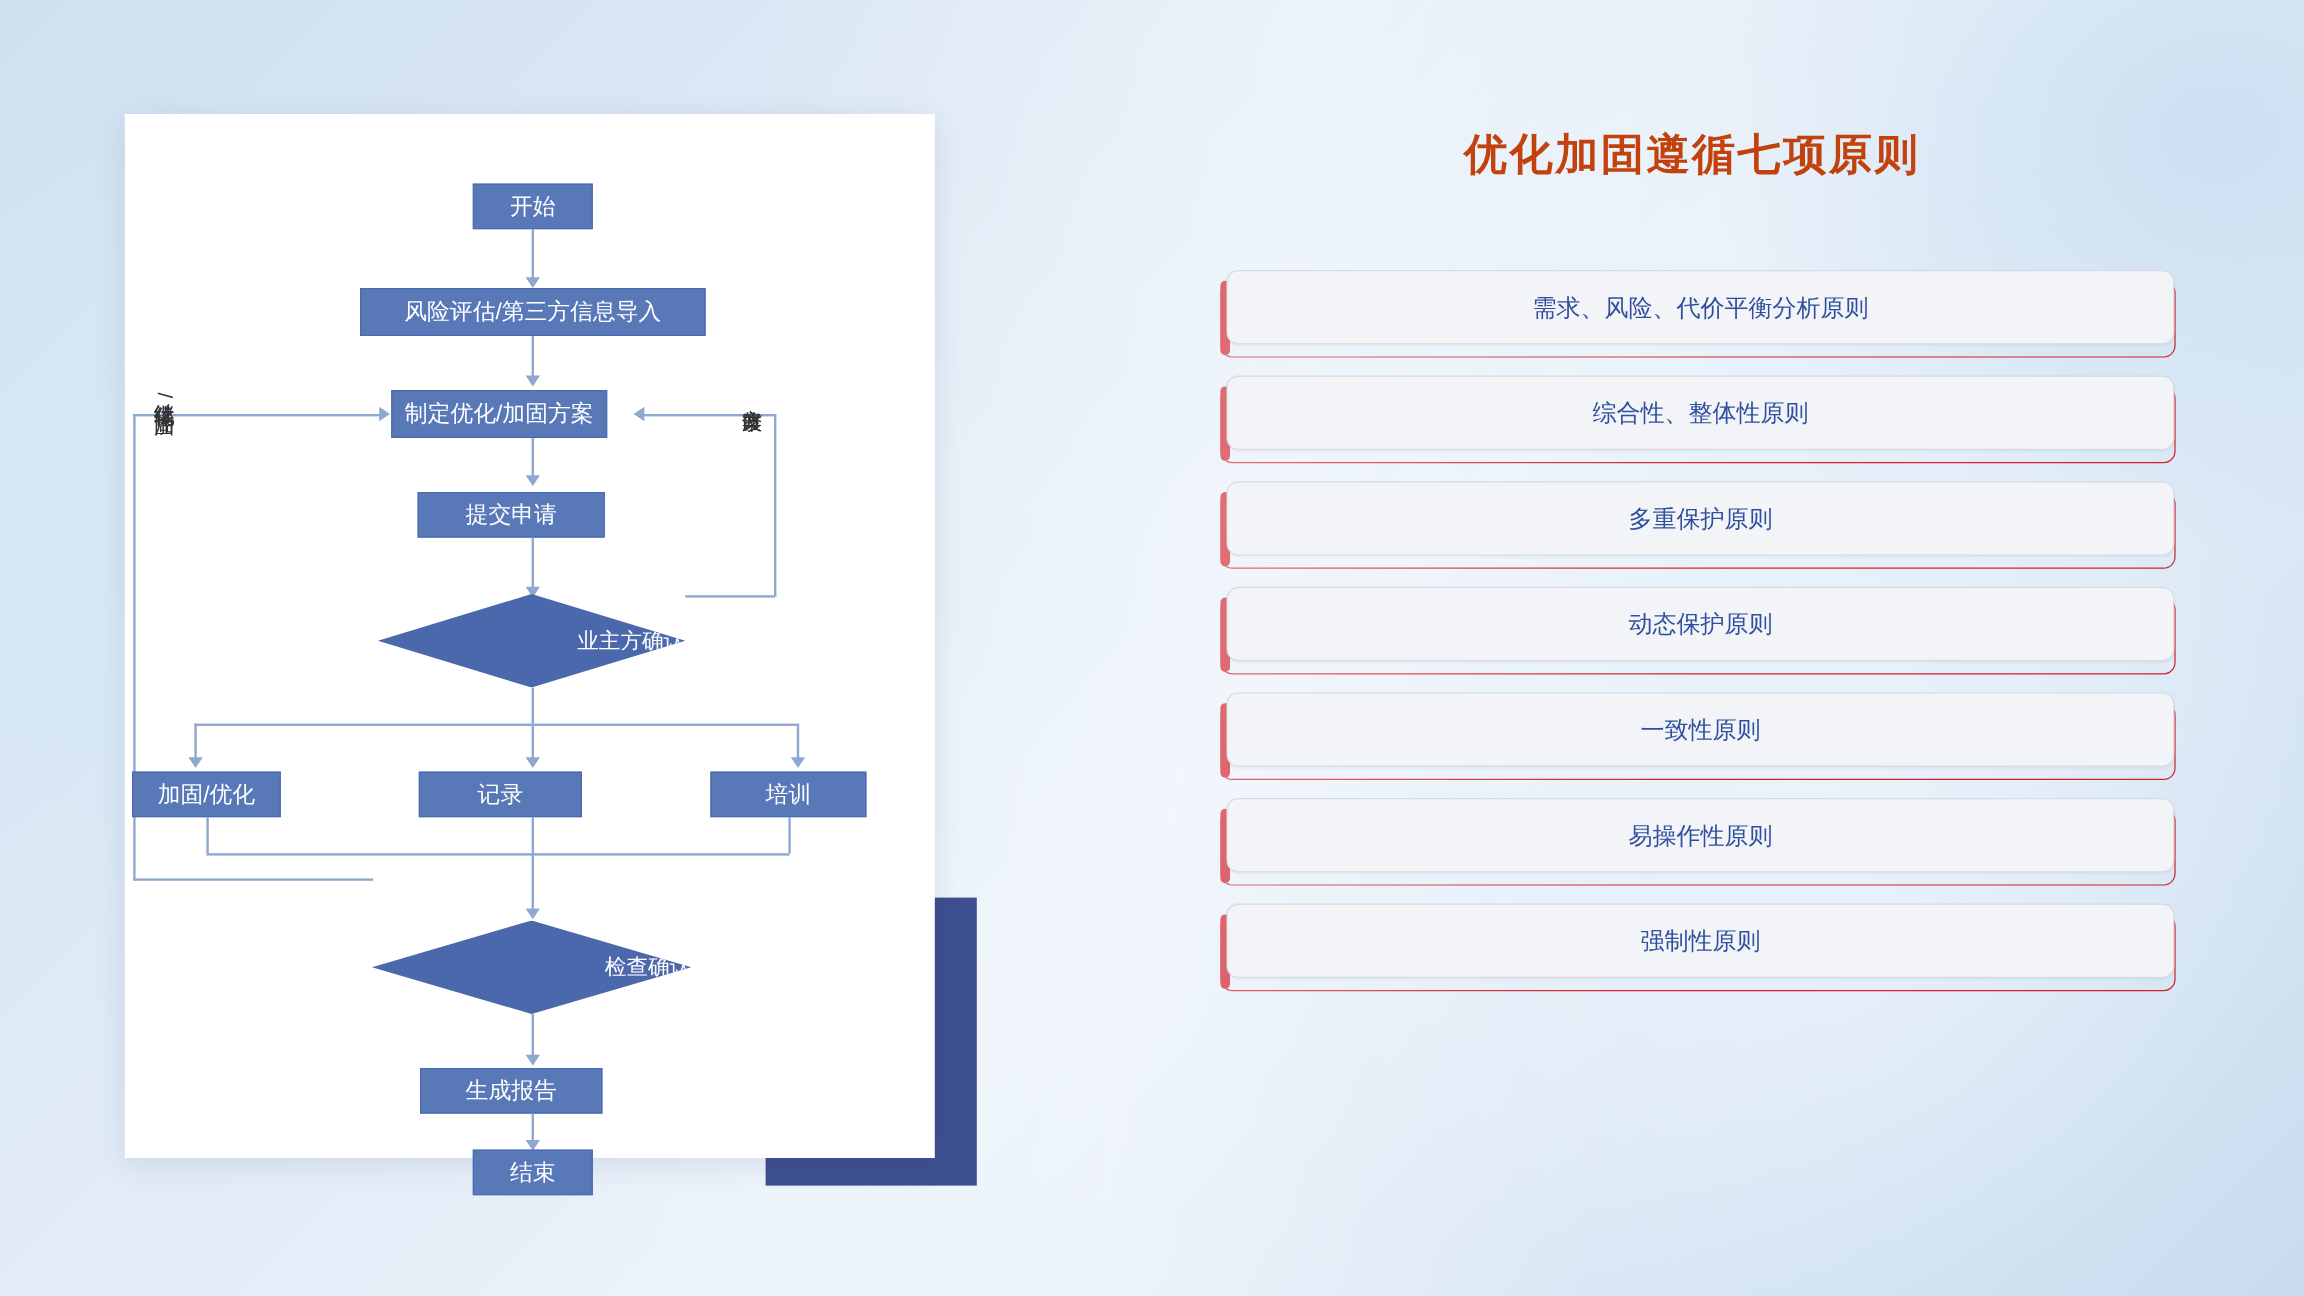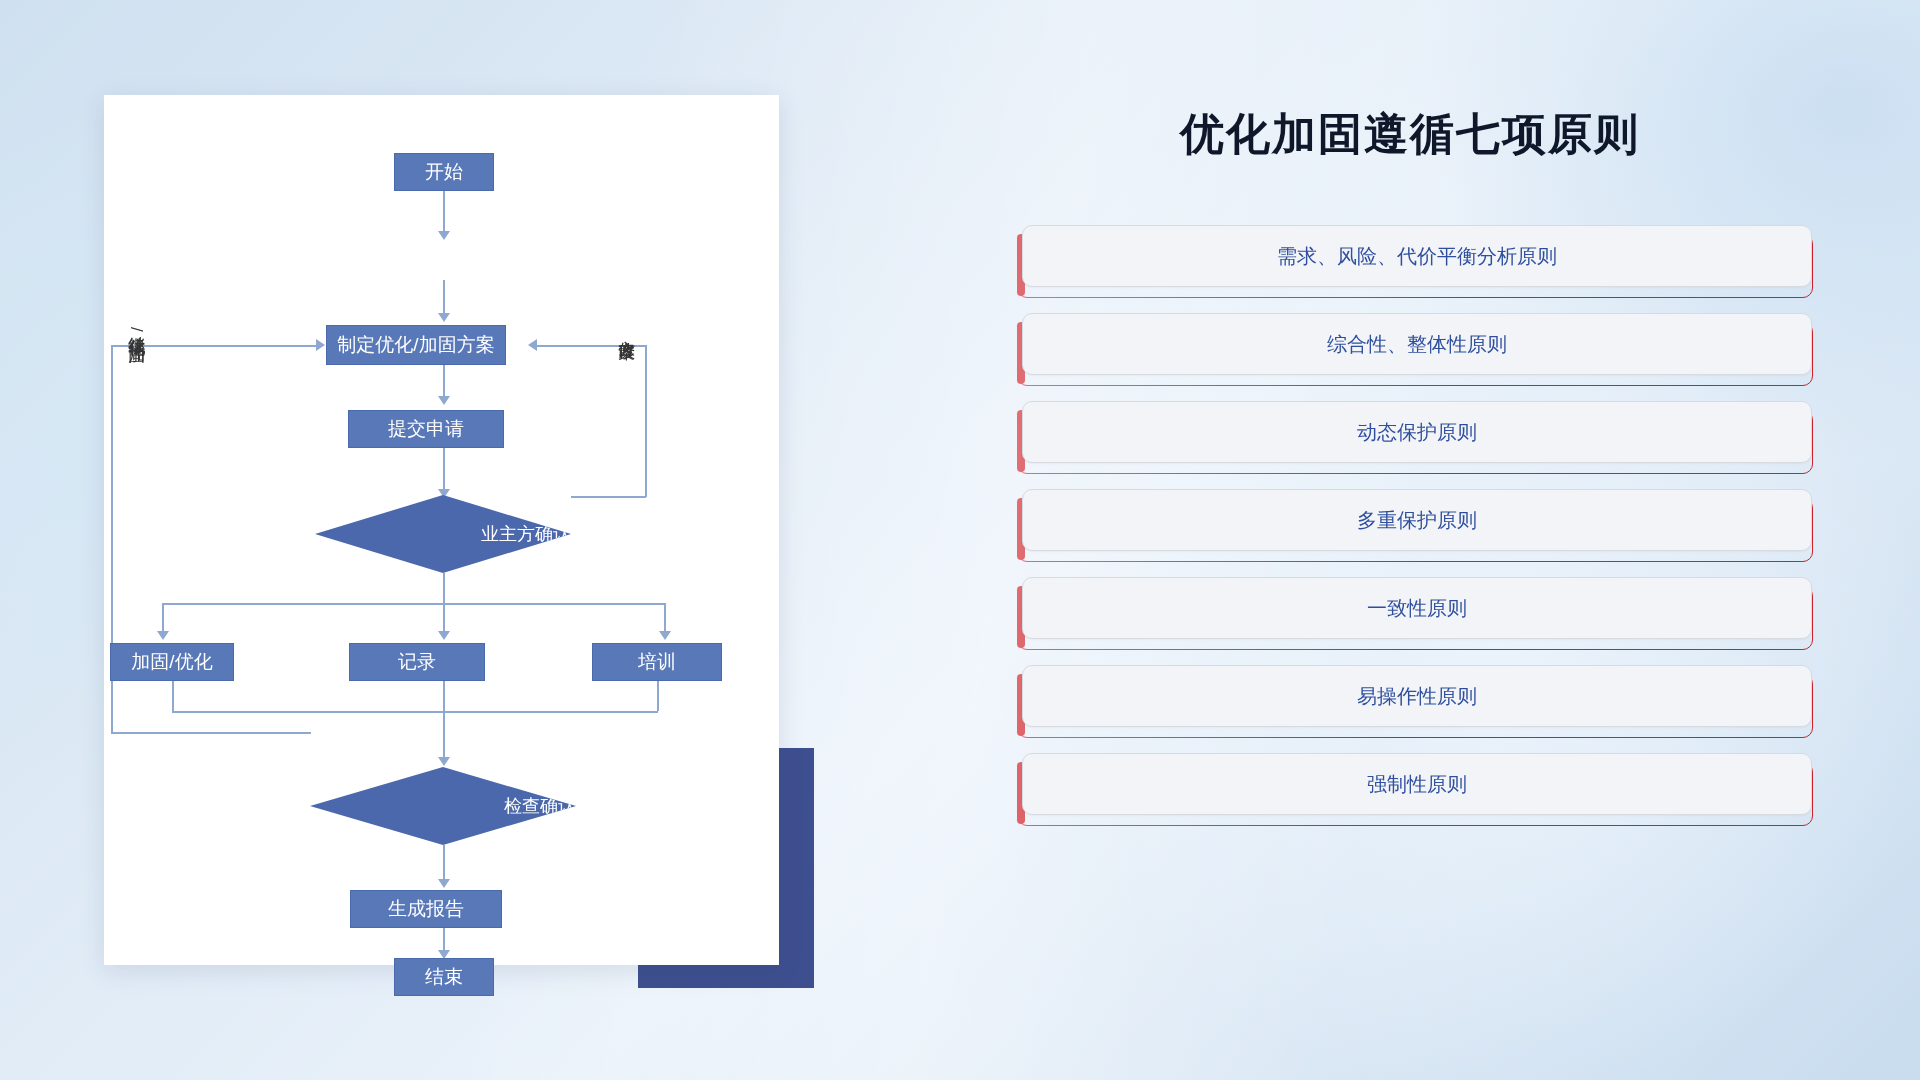--- a/index.html
+++ b/index.html
@@ -97,23 +97,23 @@
     letter-spacing: 1px;
     line-height: 1.25;
   }
 
   
   .right-title {
     position: absolute;
     left: 1030px; top: 105px;
     width: 760px;
     text-align: center;
-    font-size: 44px;
+    font-size: 36px;
     font-weight: bold;
-    color: #0f172a;
+    color: #c2410c;
     letter-spacing: 2px;
   }
   .principles {
     position: absolute;
     left: 1022px; top: 225px;
     width: 790px;
   }
   .pill {
     position: relative;
     height: 62px;
@@ -154,20 +154,21 @@
 
 <div class="card-shadow"></div>
 
 <div class="chart-card">
   <div class="flow">
 
     <div class="node" style="left:290px; top:58px; width:100px; height:38px;">开始</div>
     <div class="line vline" style="left:339px; top:96px; height:44px;"></div>
     <div class="arrow-down" style="left:334px; top:136px;"></div>
 
+    <div class="node" style="left:196px; top:145px; width:288px; height:40px;">风险评估/第三方信息导入</div>
     <div class="line vline" style="left:339px; top:185px; height:37px;"></div>
     <div class="arrow-down" style="left:334px; top:218px;"></div>
 
     <div class="node" style="left:222px; top:230px; width:180px; height:40px;">制定优化/加固方案</div>
 
     <div class="line vline" style="left:7px; top:250px; height:388px;"></div>
     <div class="line hline" style="left:7px; top:250px; width:208px;"></div>
     <div class="arrow-right" style="left:212px; top:244px;"></div>
     <div class="vlabel" style="left:22px; top:228px; height:130px;">继续优化/加固</div>
 
@@ -229,18 +230,18 @@
 
     <div class="node" style="left:290px; top:863px; width:100px; height:38px;">结束</div>
   </div>
 </div>
 
 <div class="right-title">优化加固遵循七项原则</div>
 
 <div class="principles">
   <div class="pill">需求、风险、代价平衡分析原则</div>
   <div class="pill">综合性、整体性原则</div>
+  <div class="pill">多重保护原则</div>
   <div class="pill">动态保护原则</div>
-  <div class="pill">多重保护原则</div>
   <div class="pill">一致性原则</div>
   <div class="pill">易操作性原则</div>
   <div class="pill">强制性原则</div>
 </div>
 
 </body></html>

